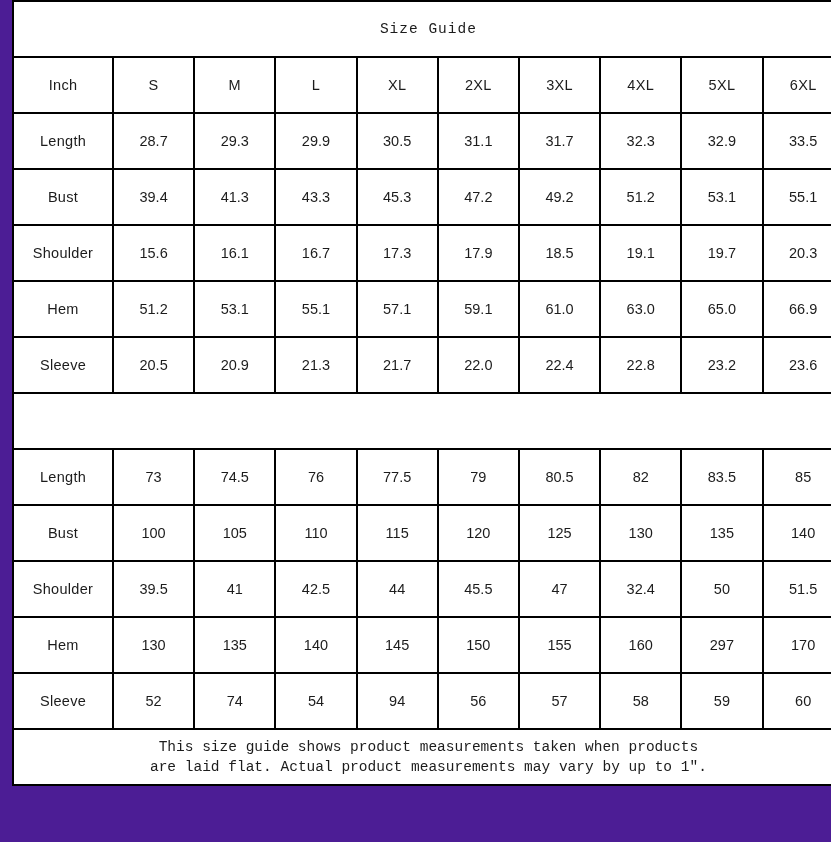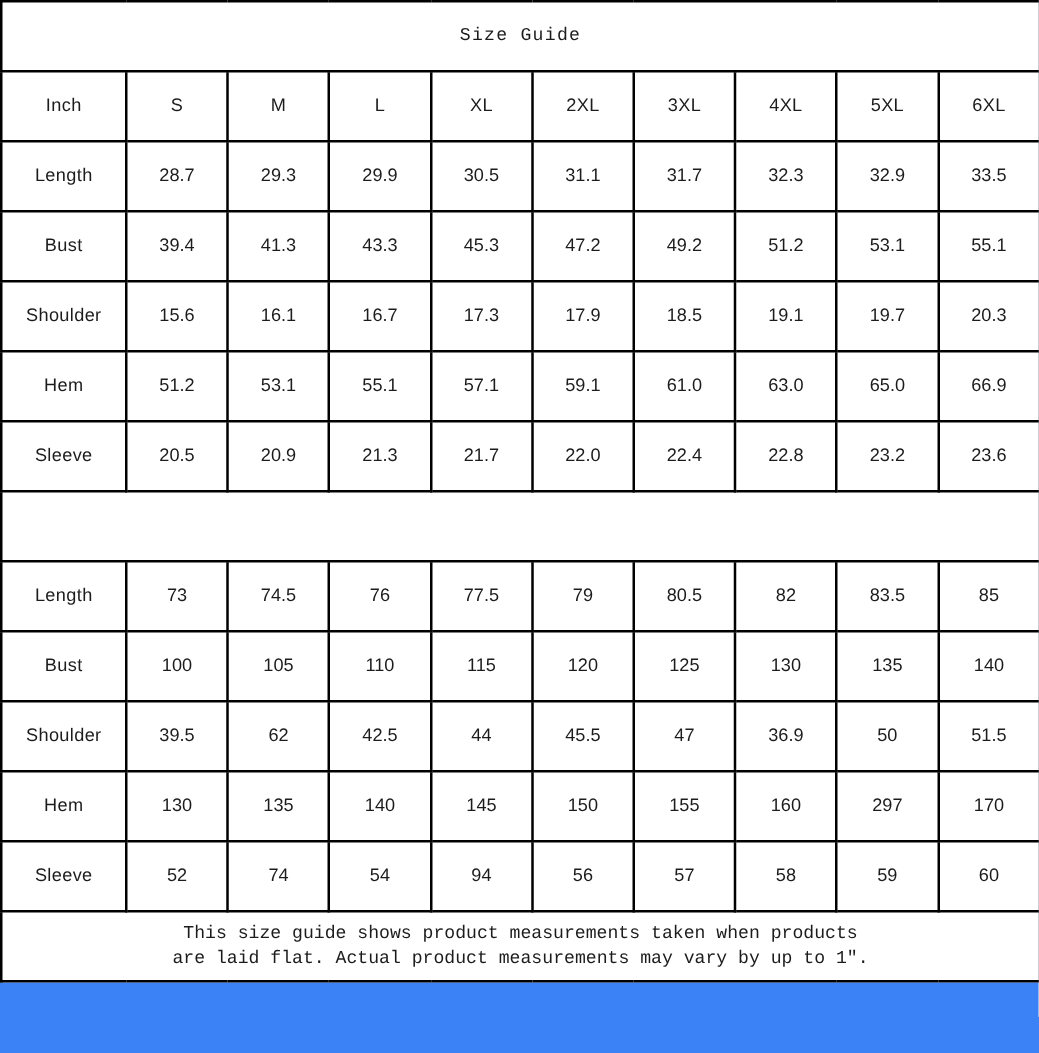--- a/index.html
+++ b/index.html
@@ -4,22 +4,23 @@
 <style>
   html, body {
     margin: 0;
     padding: 0;
     background: #ffffff;
   }
   .page {
     width: 831px;
     height: 842px;
     box-sizing: border-box;
-    background: #3b82f6;
+    background: #4c1d95;
     font-family: "Liberation Sans", sans-serif;
+    padding-left: 12px;
   }
   table.size-guide {
     width: 831px;
     border-collapse: collapse;
     table-layout: fixed;
     background: #ffffff;
   }
   table.size-guide td {
     border: 2px solid #000000;
     text-align: center;
@@ -187,26 +188,26 @@
           <td class="value-cell">115</td>
           <td class="value-cell">120</td>
           <td class="value-cell">125</td>
           <td class="value-cell">130</td>
           <td class="value-cell">135</td>
           <td class="value-cell">140</td>
         </tr>
         <tr>
           <td class="rowlabel-cell">Shoulder</td>
           <td class="value-cell">39.5</td>
-          <td class="value-cell">62</td>
+          <td class="value-cell">41</td>
           <td class="value-cell">42.5</td>
           <td class="value-cell">44</td>
           <td class="value-cell">45.5</td>
           <td class="value-cell">47</td>
-          <td class="value-cell">36.9</td>
+          <td class="value-cell">32.4</td>
           <td class="value-cell">50</td>
           <td class="value-cell">51.5</td>
         </tr>
         <tr>
           <td class="rowlabel-cell">Hem</td>
           <td class="value-cell">130</td>
           <td class="value-cell">135</td>
           <td class="value-cell">140</td>
           <td class="value-cell">145</td>
           <td class="value-cell">150</td>

